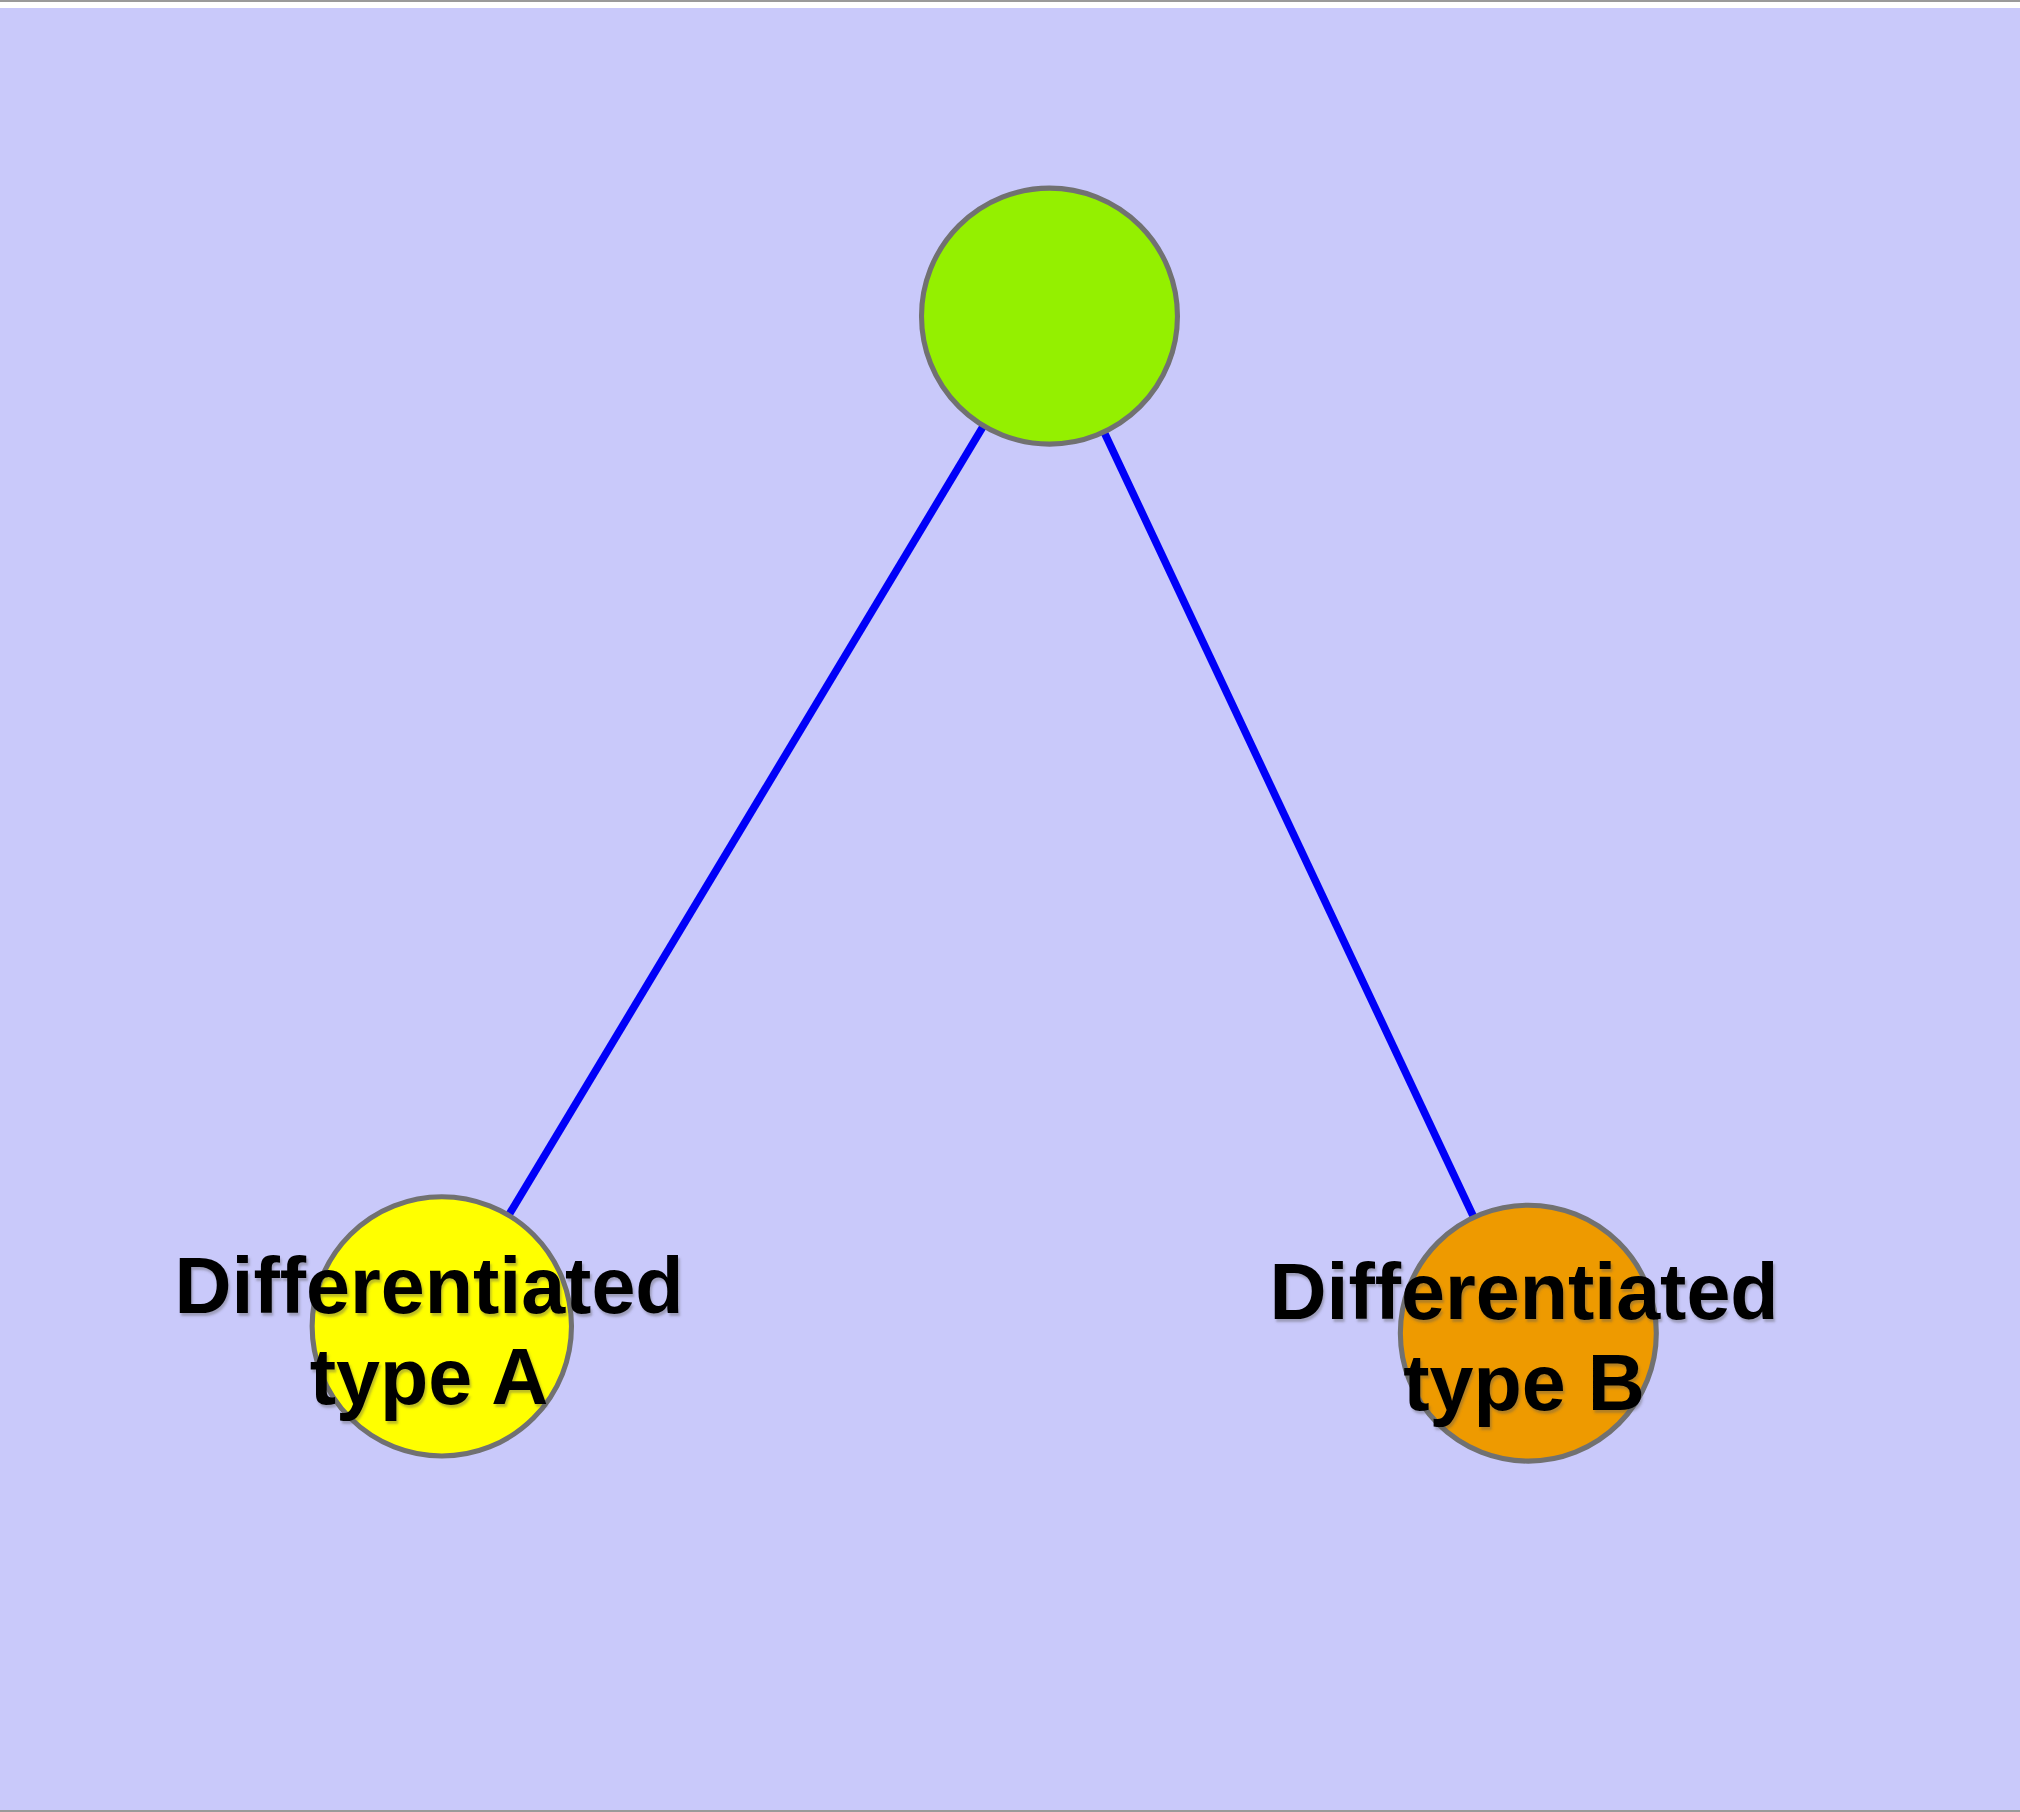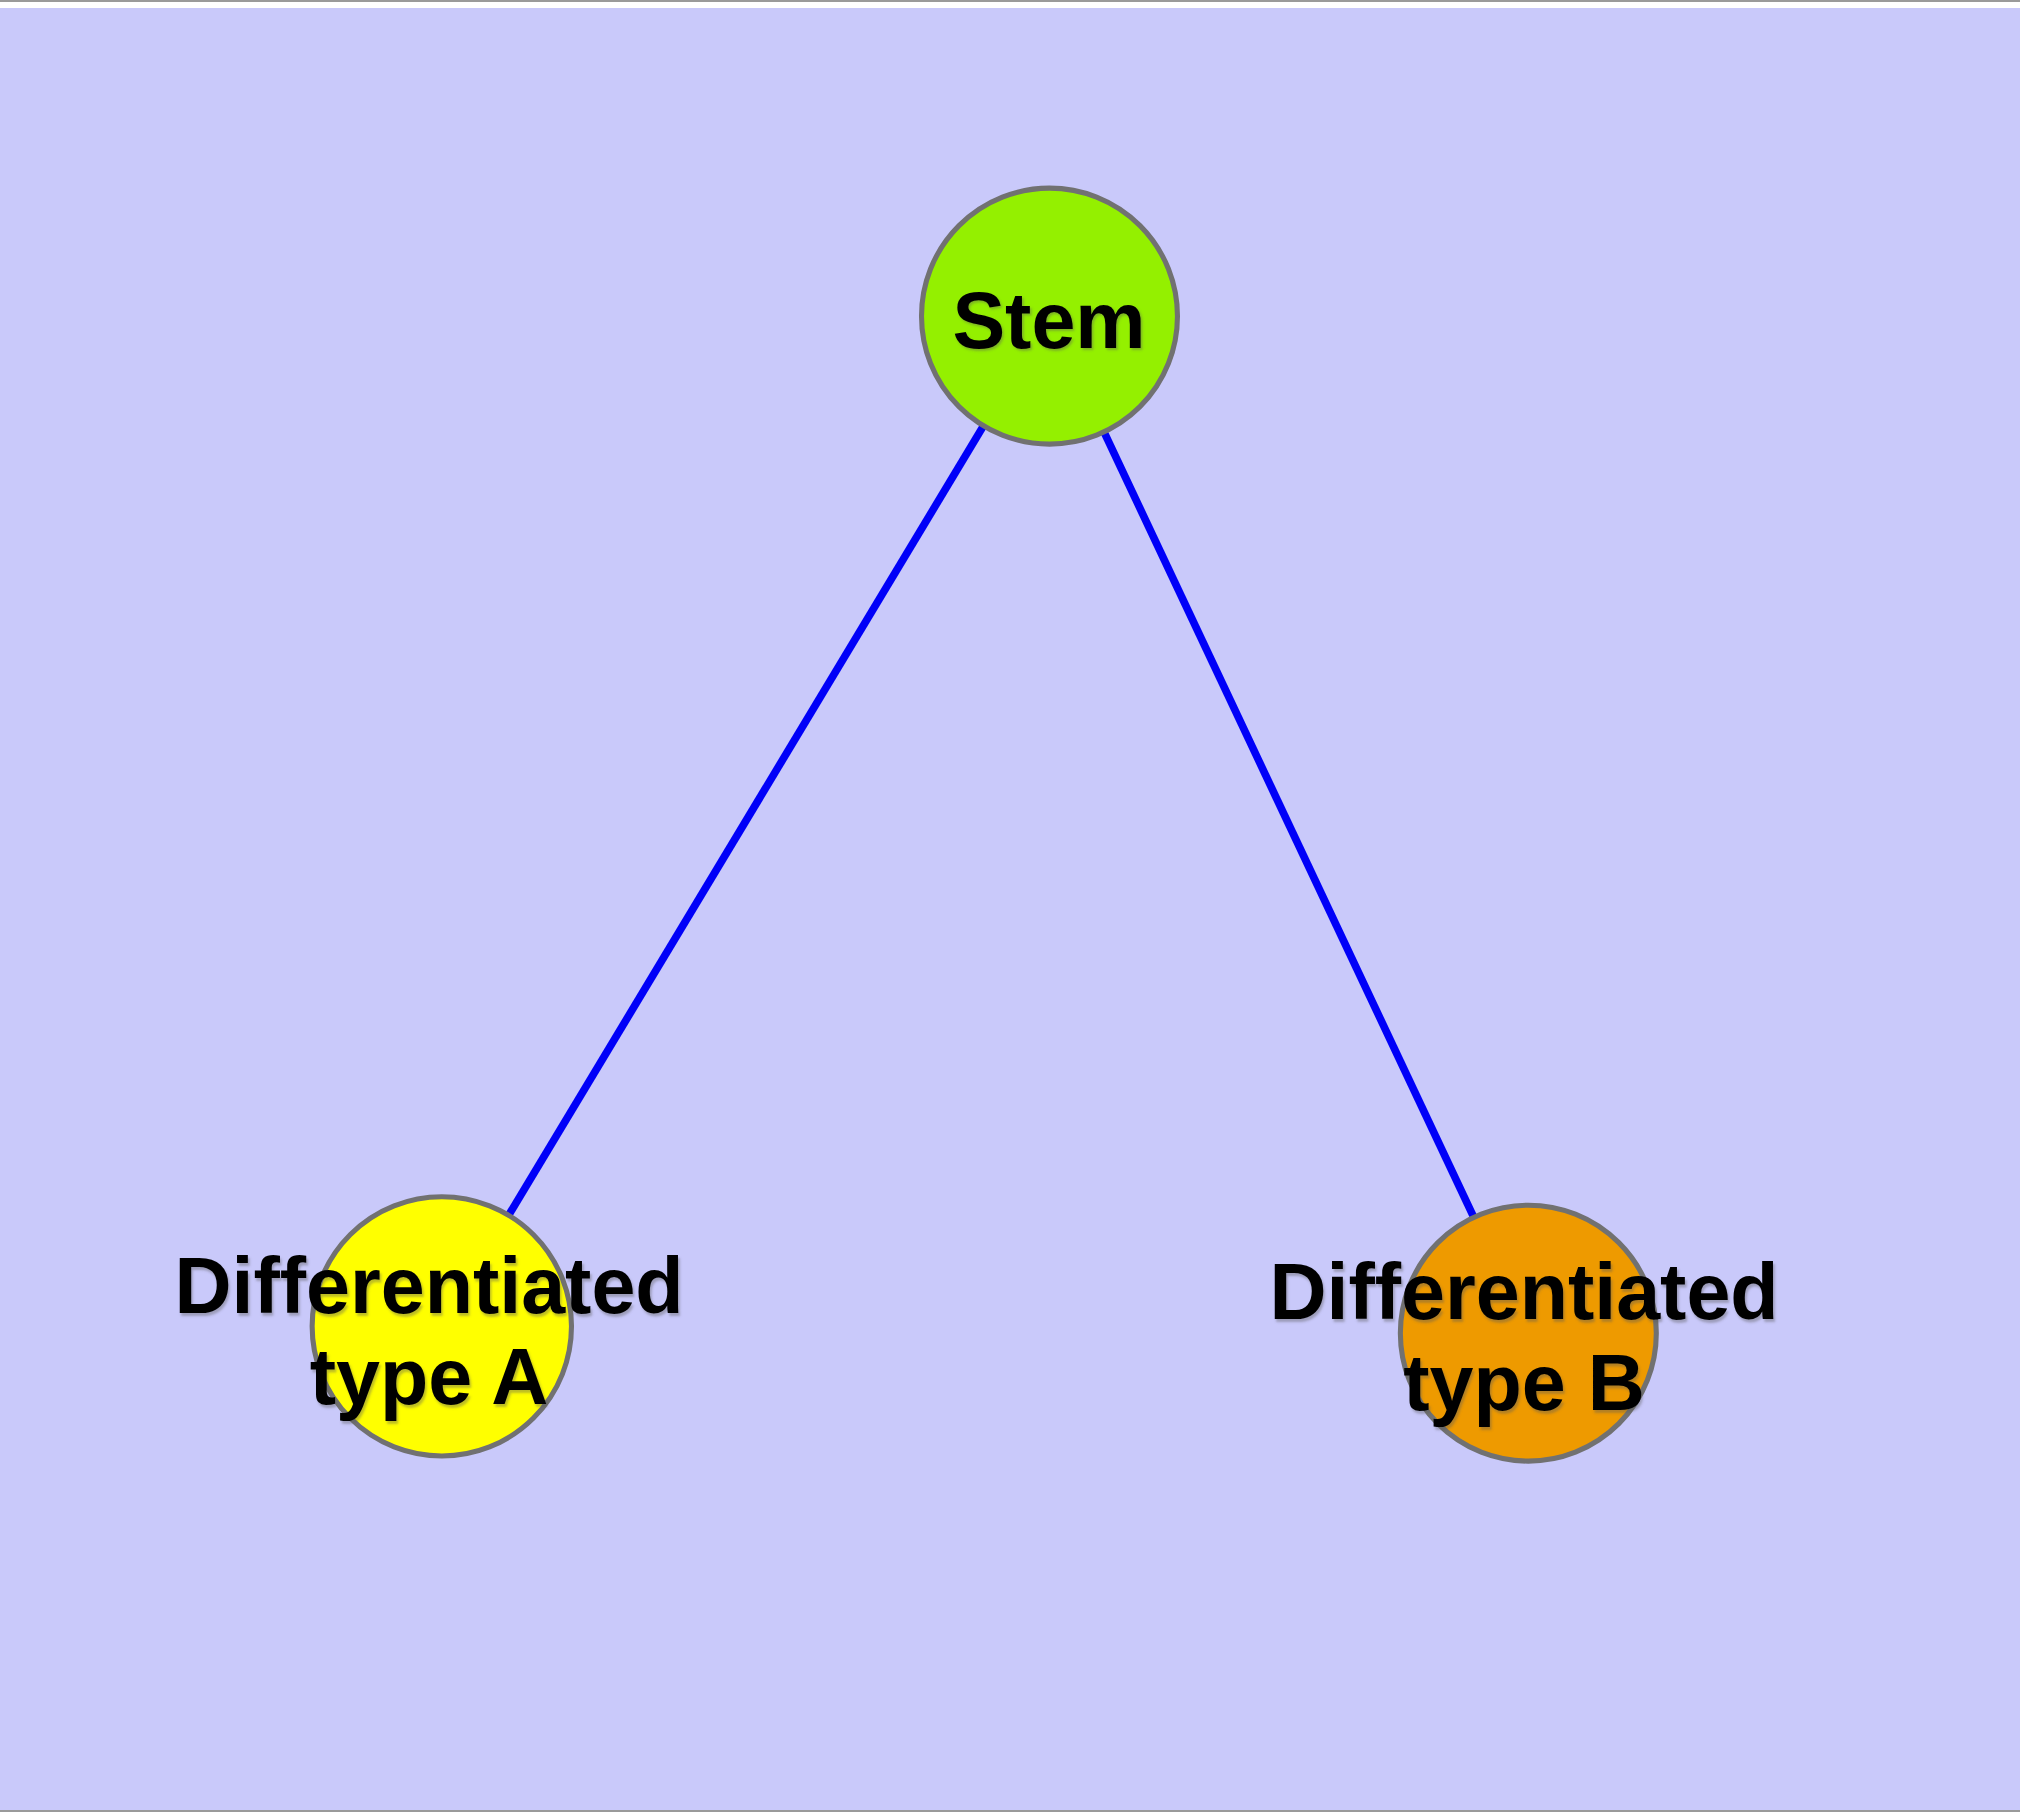--- a/index.html
+++ b/index.html
@@ -42,21 +42,20 @@
         <line x1="1238" y1="373" x2="521" y2="1565" stroke="#0000f8" stroke-width="9"></line>
         <line x1="1238" y1="373" x2="1803" y2="1573" stroke="#0000f8" stroke-width="9"></line>
       </g>
     <g>
         <circle cx="1238" cy="373" r="151" fill="#94f000" stroke="#717171" stroke-width="6"></circle>
         <circle cx="521" cy="1565" r="153" fill="#ffff00" stroke="#717171" stroke-width="6"></circle>
         <circle cx="1803" cy="1573" r="151" fill="#ee9a00" stroke="#717171" stroke-width="6"></circle>
       </g>
   </svg>
   <div class="labels-layer">
-      <div class="vlabel" style="left: 1049px; top: 320px; color: rgb(0, 0, 0);">Stem</div>
       <div class="vlabel" style="left: 429px; top: 1331px; color: rgb(0, 0, 0);">Differentiated
 type A</div>
       <div class="vlabel" style="left: 1524px; top: 1337px; color: rgb(0, 0, 0);">Differentiated
 type B</div>
     </div>
   <div class="strip bottom-line" style="background: rgb(154, 154, 154);"></div>
 </div>
 
 
 </body></html>

